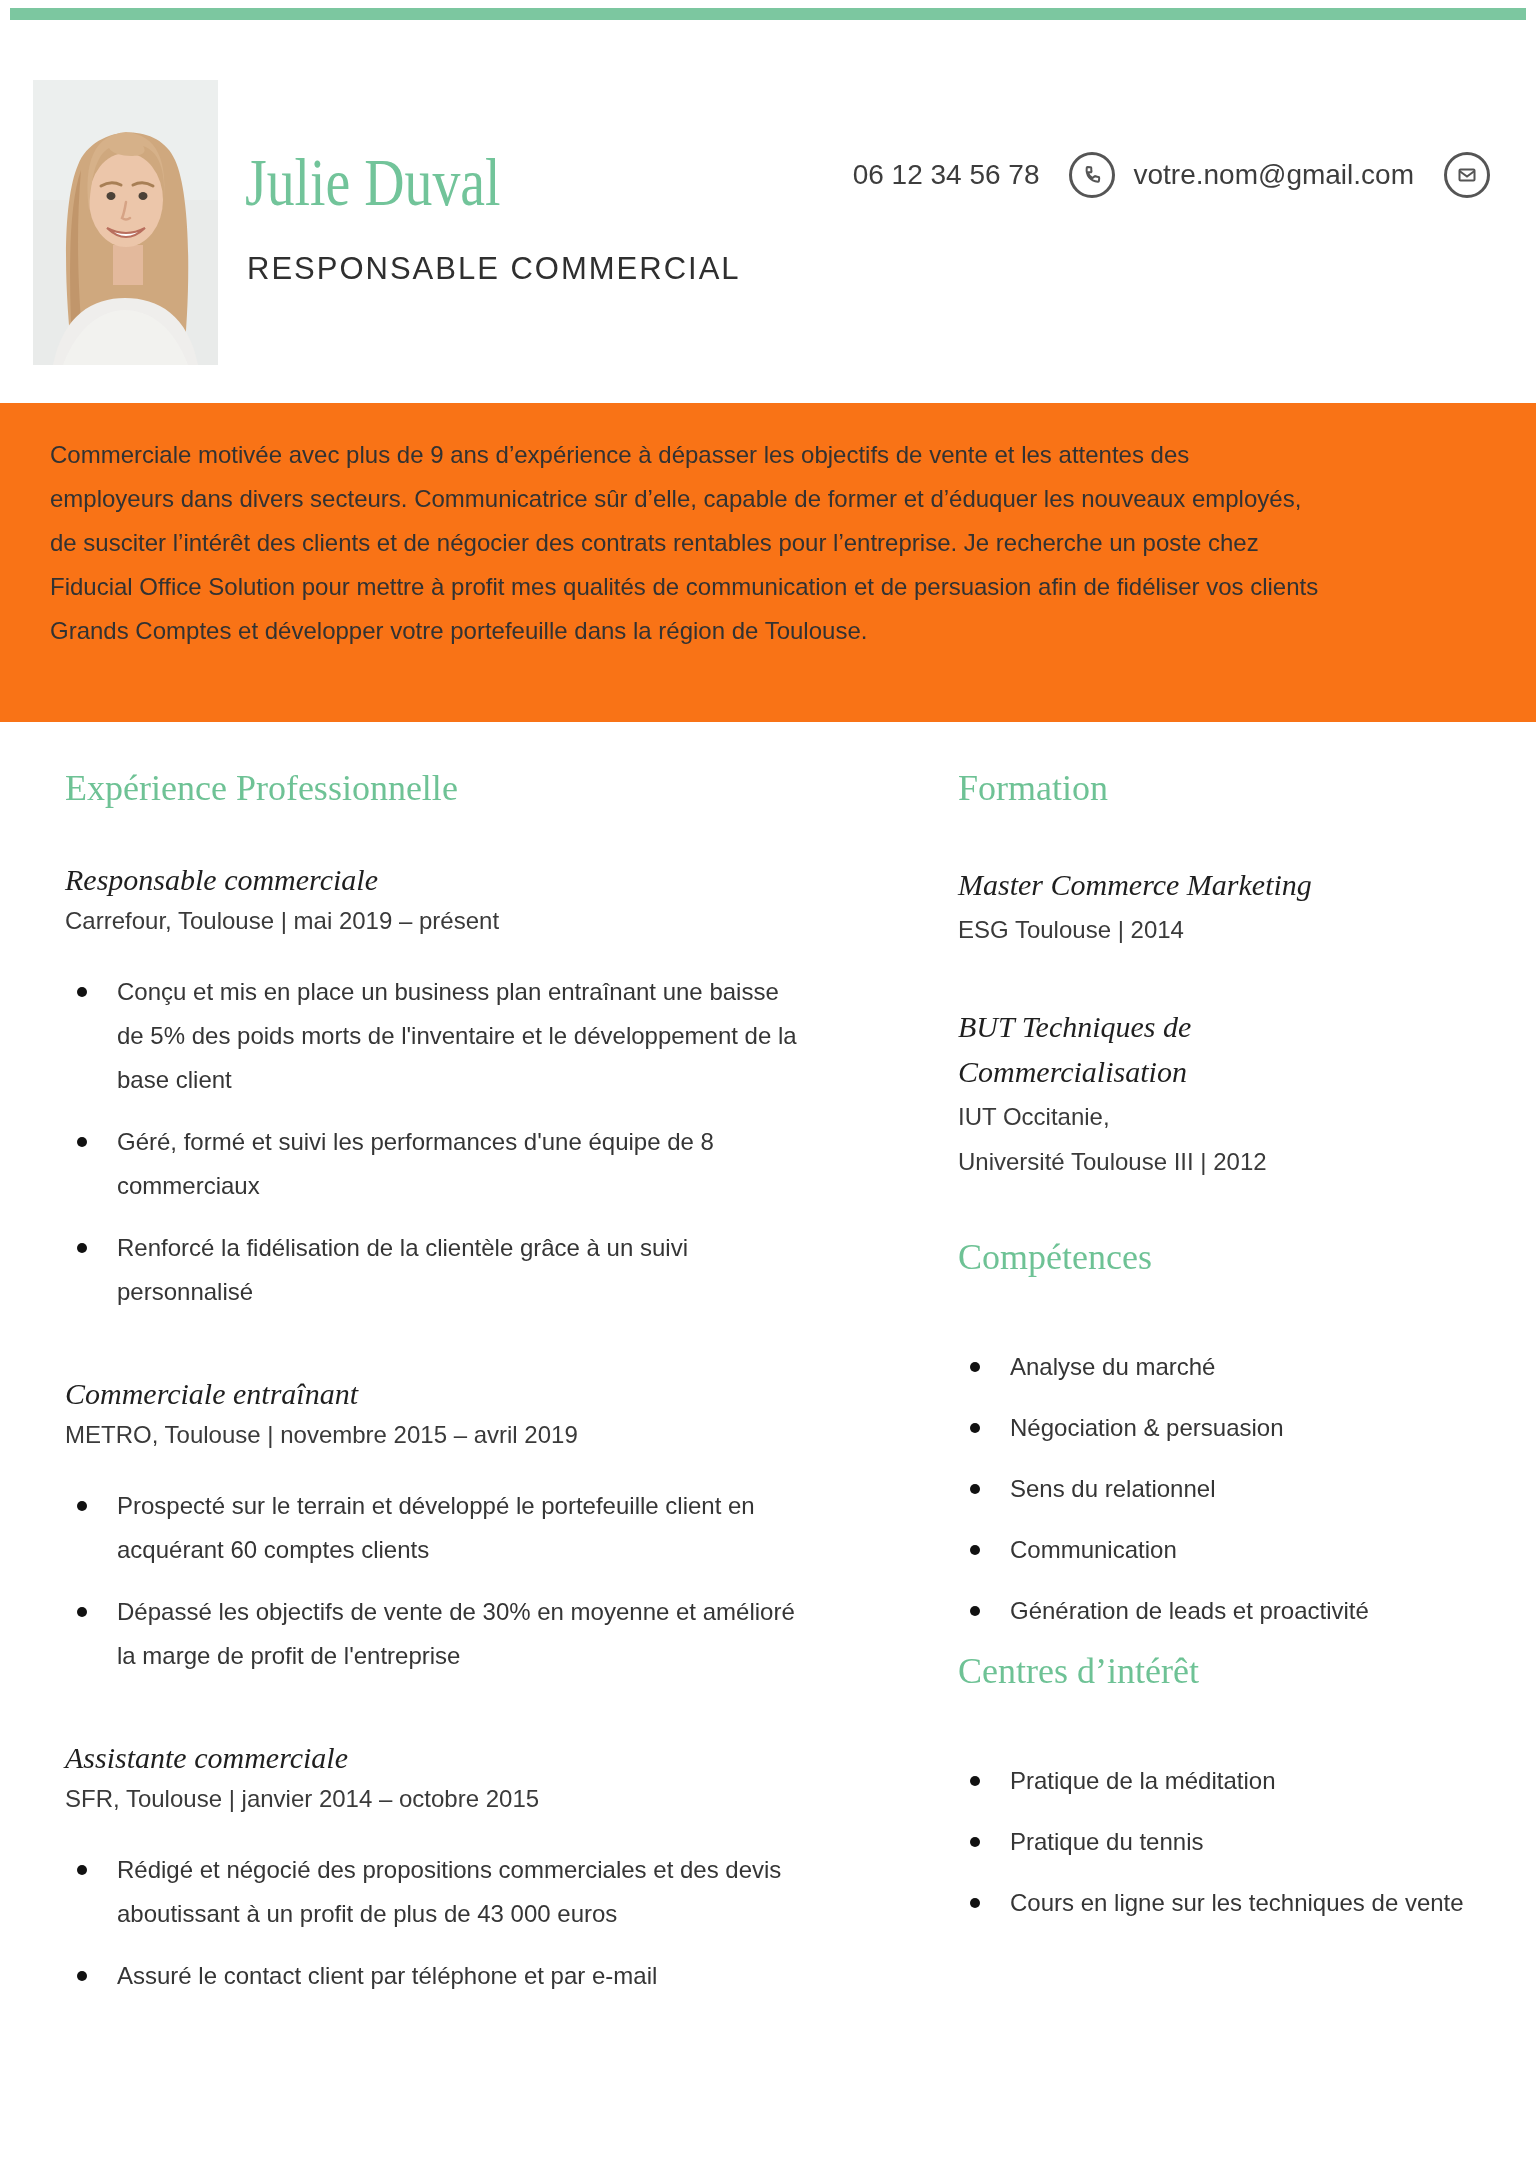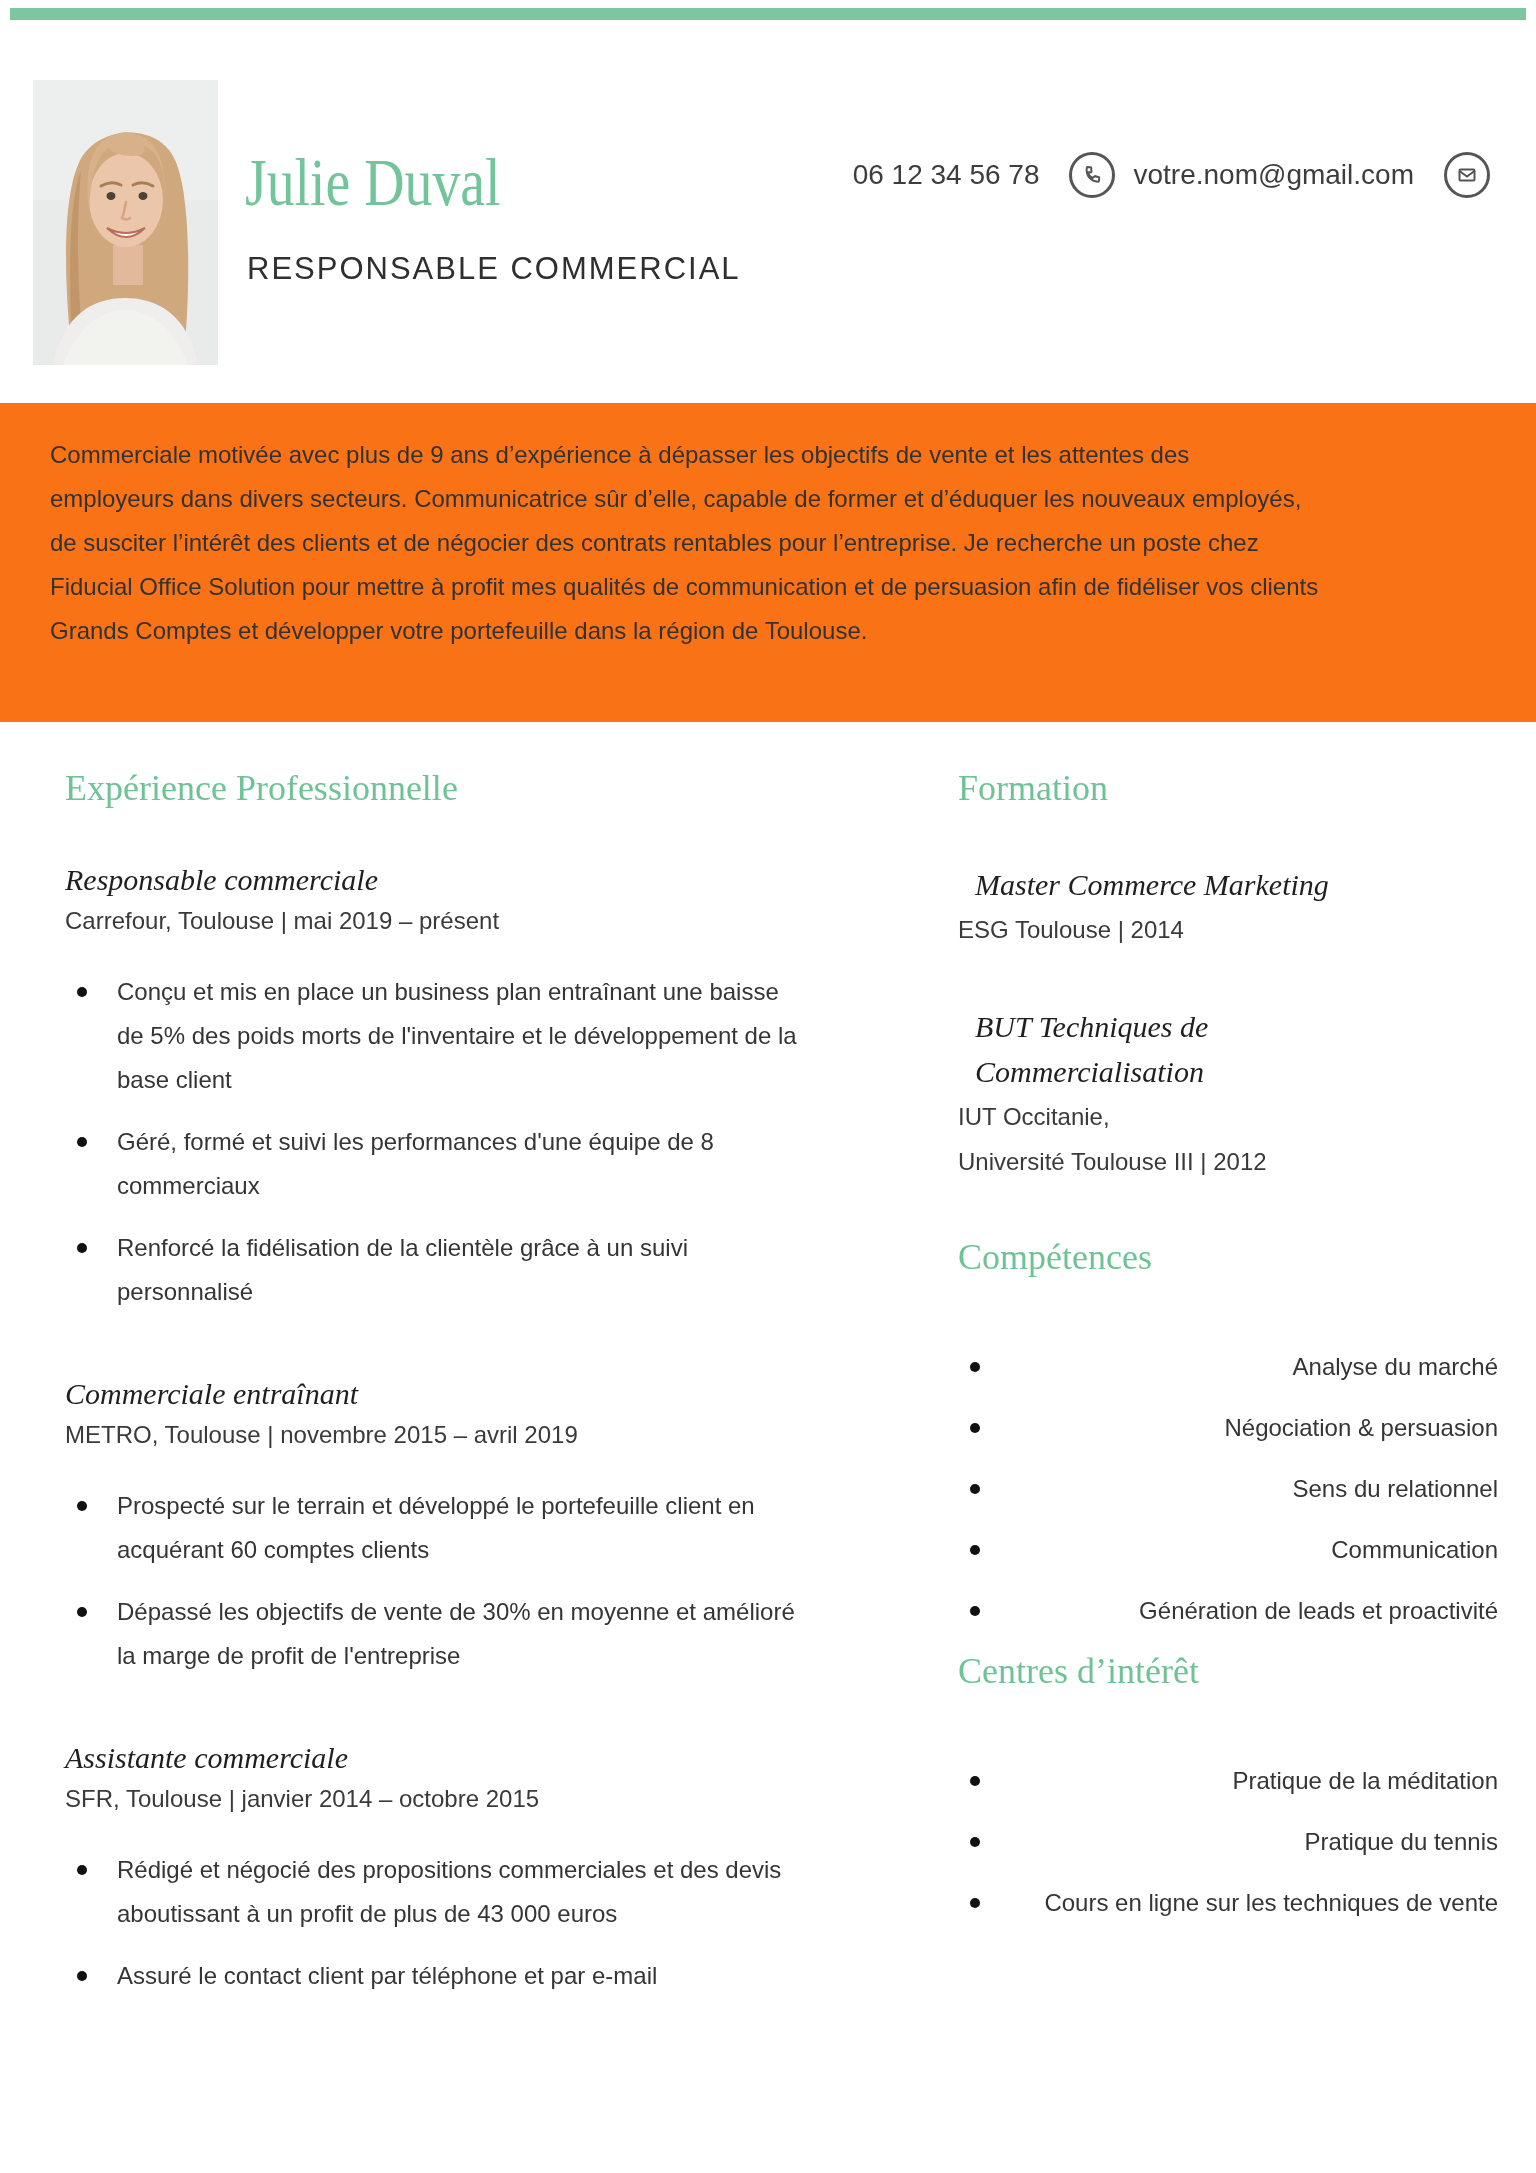--- a/index.html
+++ b/index.html
@@ -54,37 +54,37 @@
     font-family:"Liberation Serif","DejaVu Serif",serif;font-weight:400;
     font-size:36px;line-height:43px;color:#6EC295;margin:0 0 52px 0;
   }
   h3.jobtitle{
     font-family:"Liberation Serif","DejaVu Serif",serif;font-style:italic;font-weight:400;
     font-size:30px;line-height:36px;color:#1f1f1f;margin:0;
   }
   .meta{font-size:24px;line-height:34px;color:#3a3a3a;margin-top:6px;}
   .edu-line{font-size:24px;line-height:45px;color:#3a3a3a;}
   .edu-title{font-family:"Liberation Serif","DejaVu Serif",serif;font-style:italic;font-weight:400;
-    font-size:30px;line-height:45px;color:#1f1f1f;margin-left:17px;}
+    font-size:30px;line-height:45px;color:#1f1f1f;}
   .edu-block{margin-bottom:52px;}
 
   ul.bullets{list-style:none;margin:32px 0 0 0;padding:0;}
   ul.bullets li{
     position:relative;padding-left:52px;margin-bottom:18px;
     font-size:24px;line-height:44px;color:#353535;max-width:690px;
   }
   ul.bullets li::before{
     content:"";position:absolute;left:12px;top:17px;width:10px;height:10px;border-radius:50%;background:#111;
   }
   .col-right ul.bullets li{max-width:488px;margin-bottom:17px;}
   .job{margin-top:62px;}
   .job:first-of-type{margin-top:0;}
   .mt-skills{margin-top:70px;}
   .mt-interests{margin-top:78px;}
-  ul.tight{margin-top:66px;text-align:right;}
+  ul.tight{margin-top:66px;}
 </style>
 </head>
 <body>
 
 <div class="topbar"></div>
 
 <div class="photo">
   <svg viewBox="0 0 185 285" width="185" height="285">
     <rect x="0" y="0" width="185" height="285" fill="#e9ebea"></rect>
     <rect x="0" y="0" width="185" height="120" fill="#ecefee"></rect>

